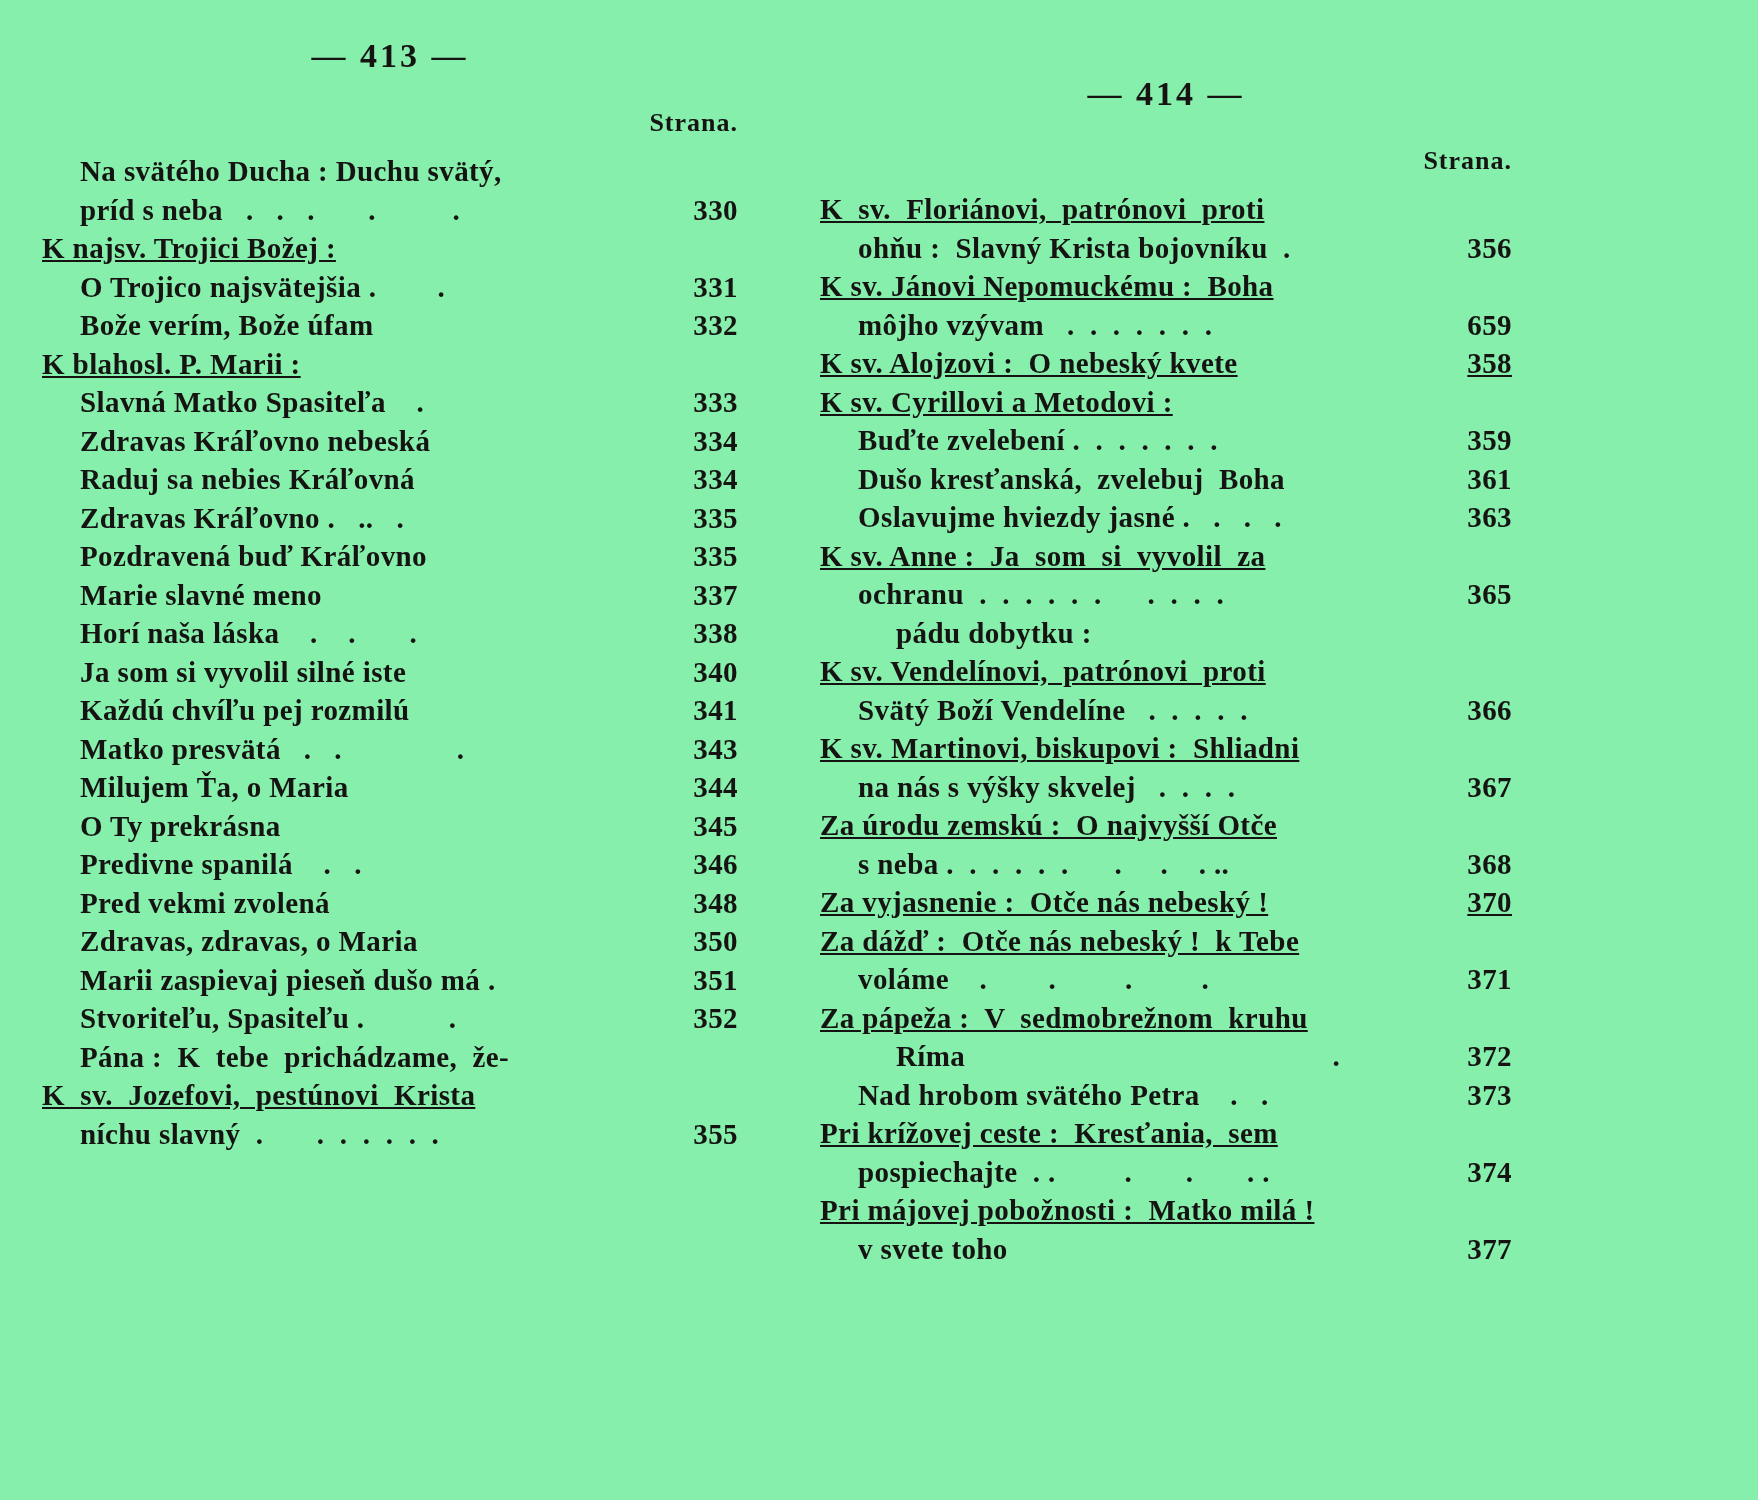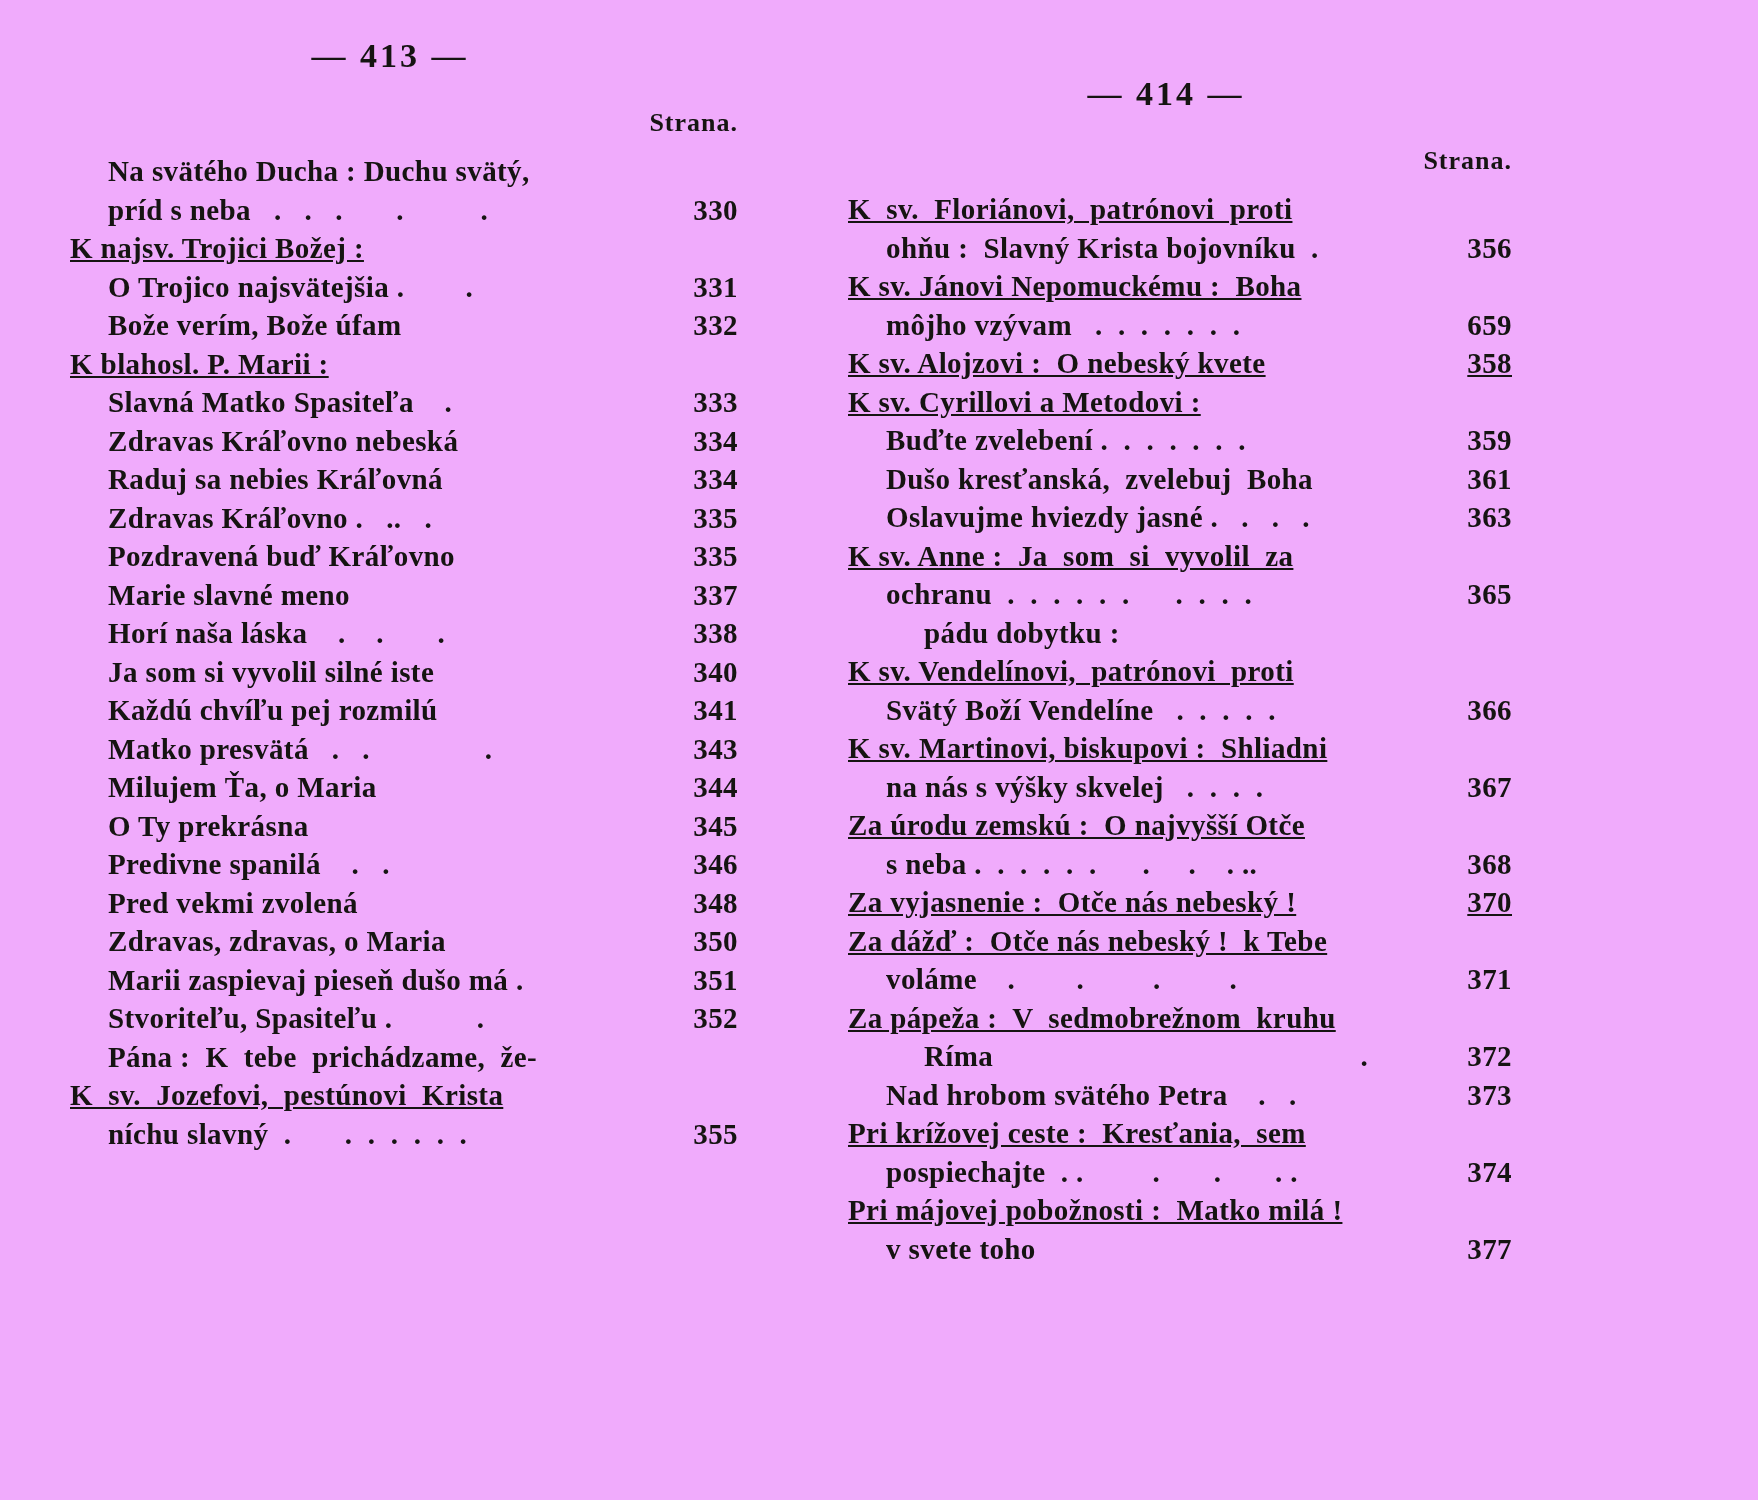--- a/index.html
+++ b/index.html
@@ -9,21 +9,21 @@
     width: 1758px;
     height: 1500px;
     font-family: "Liberation Serif", "DejaVu Serif", serif;
     font-weight: 700;
     color: #161412;
     overflow: hidden;
   }
   .page {
     position: absolute;
     inset: 0;
-    background: #f0abfc;
+    background: #86efac;
   }
   .column { position: absolute; }
   #col-left  { left: 42px;  top: 34px; width: 696px; }
   #col-right { left: 820px; top: 72px; width: 692px; }
   .col-header {
     text-align: center;
     font-size: 34px;
     letter-spacing: 3px;
     line-height: 44px;
     white-space: pre;
@@ -35,21 +35,20 @@
     line-height: 34px;
     margin-top: 28px;
   }
   .lines { margin-top: 12px; }
   .toc-line {
     display: flex;
     align-items: flex-end;
     font-size: 29px;
     line-height: 38.5px;
     letter-spacing: 0.4px;
-    margin-left: 28px;
   }
   .toc-text {
     flex: 1 1 auto;
     white-space: pre;
     overflow: hidden;
   }
   .toc-page {
     flex: 0 0 auto;
     min-width: 64px;
     text-align: right;

